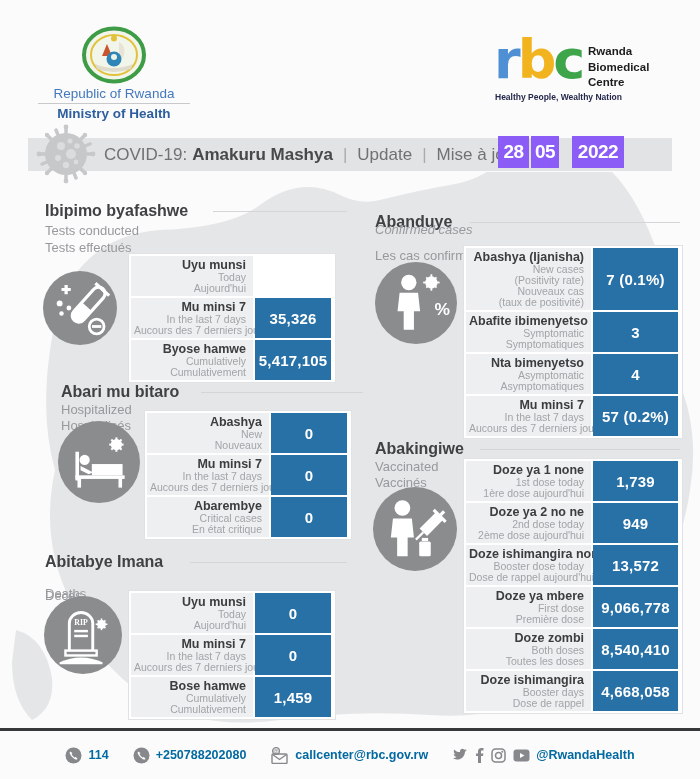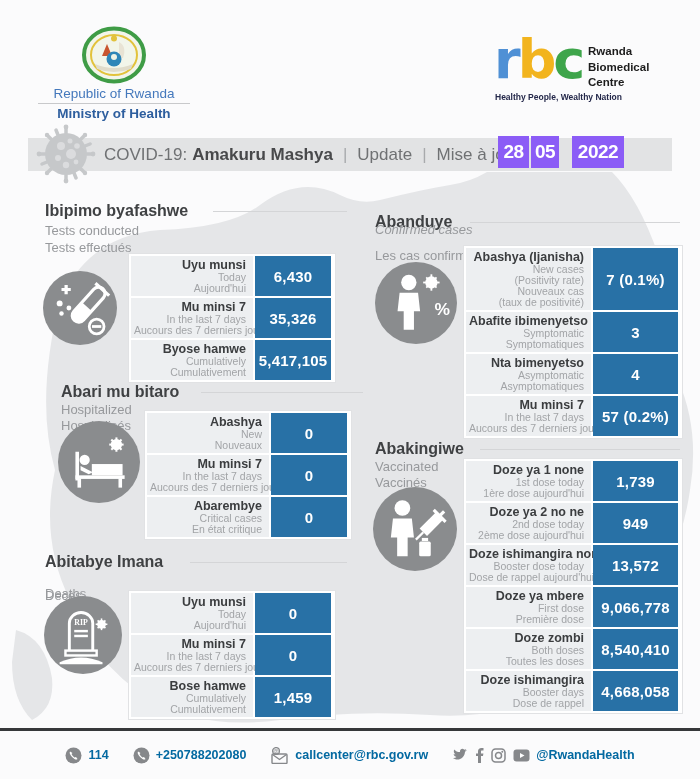--- a/index.html
+++ b/index.html
@@ -159,21 +159,20 @@
         <line x1="53" y1="60" x2="63" y2="60" stroke="#fff" stroke-width="3"></line>
       </svg>
     </div>
     <div class="tbl tbl-left" style="left:83px;top:51px;">
         <div class="t-row">
           <div class="t-label">
             <div class="k">Uyu munsi</div>
             <div class="s">Today</div>
             <div class="s">Aujourd'hui</div>
           </div>
-          <div class="t-value">6,430</div>
         </div>
         <div class="t-row">
           <div class="t-label">
             <div class="k">Mu minsi 7</div>
             <div class="s">In the last 7 days</div>
             <div class="s">Aucours des 7 derniers jours</div>
           </div>
           <div class="t-value">35,326</div>
         </div>
         <div class="t-row">

